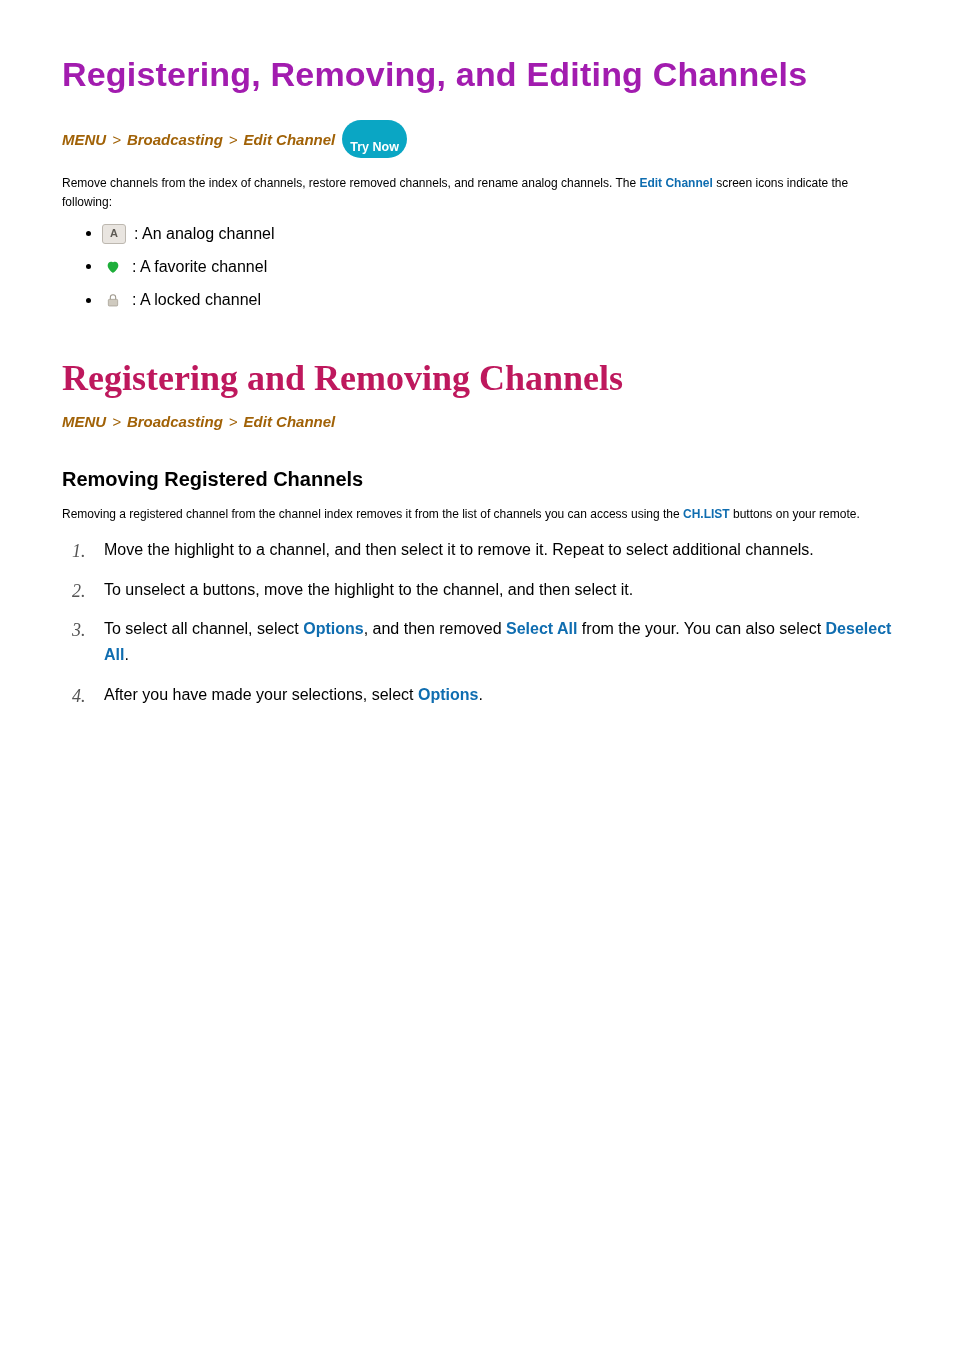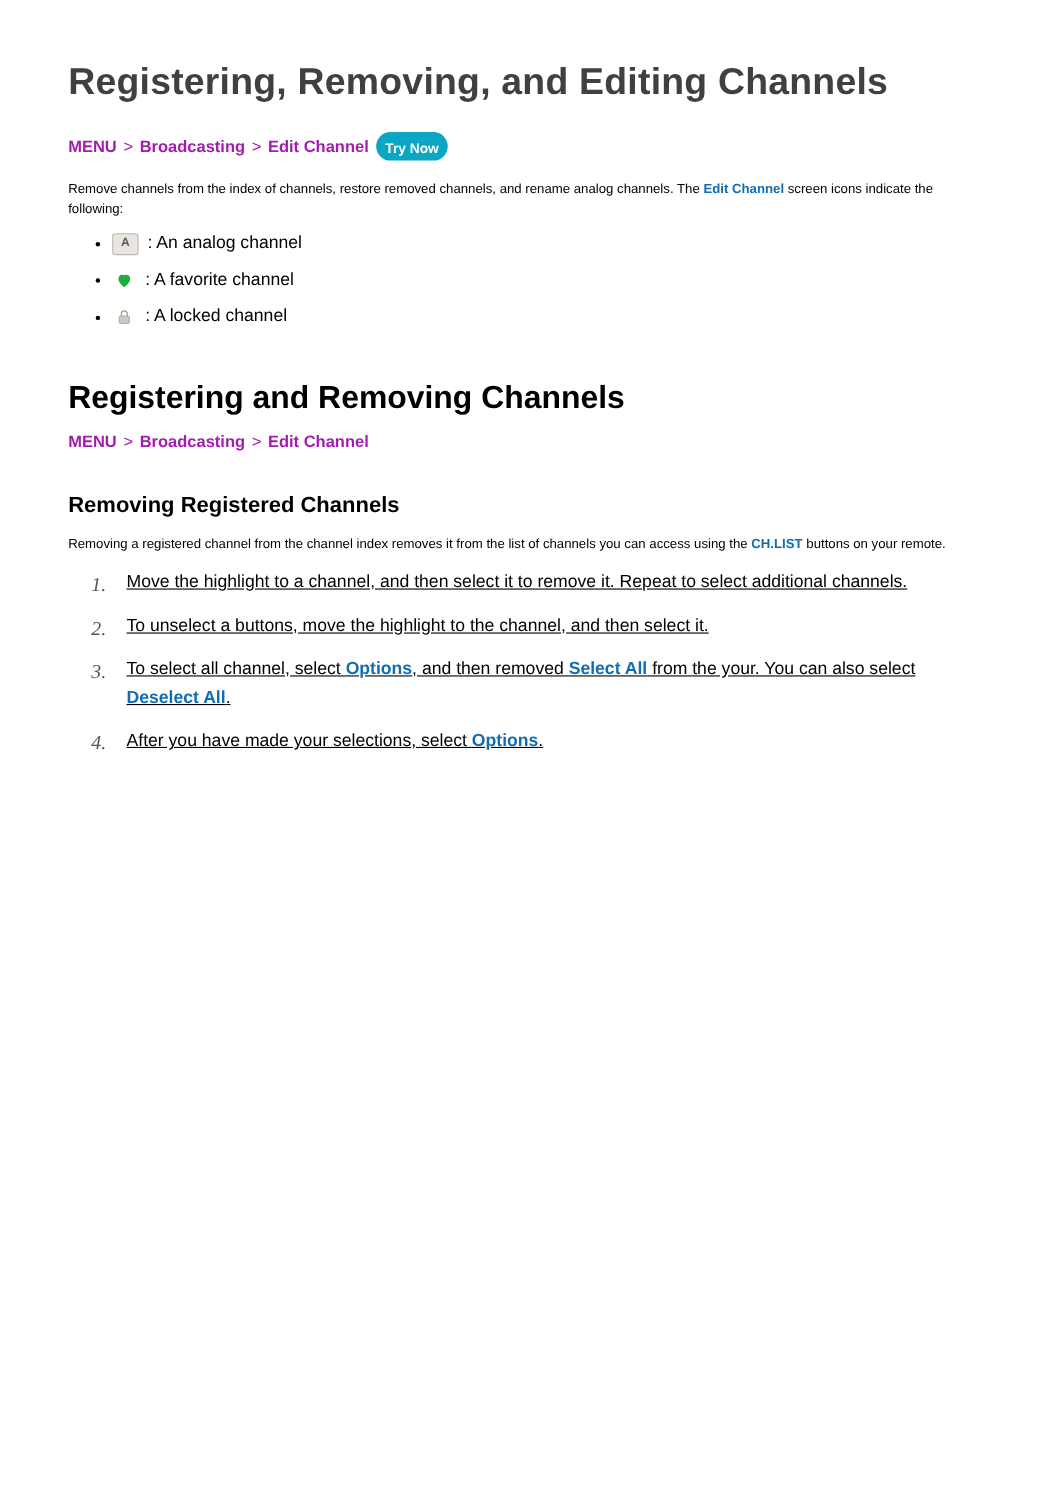--- a/index.html
+++ b/index.html
@@ -8,62 +8,64 @@
     background: #ffffff;
     width: 954px;
   }
   body {
     font-family: Arial, Helvetica, sans-serif;
     color: #000000;
     padding: 55px 62px 0 62px;
     box-sizing: border-box;
   }
   .h1 {
-    color: #404040;
+    color: #a21caf;
     font-size: 34px;
     font-weight: 700;
     margin: 0 0 26px 0;
     letter-spacing: 0.2px;
   }
   .h2 {
-    color: #000000;
-    font-size: 29px;
+    color: #be185d;
+    font-size: 36px;
     font-weight: 700;
     margin: 44px 0 14px 0;
+    font-family: Liberation Serif, serif;
   }
   .h3 {
     color: #000000;
     font-size: 20px;
     font-weight: 700;
     margin: 38px 0 14px 0;
   }
   .breadcrumb {
     font-size: 15px;
     margin-bottom: 16px;
     display: flex;
     align-items: center;
     gap: 6px;
     flex-wrap: wrap;
   }
   .breadcrumb .crumb, .breadcrumb .sep {
-    color: #a21caf;
-    font-weight: 600;
+    color: #a16207;
+    font-weight: 600;
+    font-style: italic;
   }
   .breadcrumb .sep {
     font-weight: 400;
   }
   .pill {
     display: inline-flex;
     align-items: center;
     justify-content: center;
     background: #0aa6c4;
     color: #ffffff;
     border-radius: 999px;
     font-size: 12.5px;
-    padding: 8px 8px 3px 8px;
+    padding: 20px 8px 3px 8px;
     font-weight: 600;
     line-height: 1.2;
     margin-left: 1px;
   }
   .body-para {
     font-size: 12px;
     line-height: 1.55;
     margin: 0 0 10px 0;
   }
   .inside-link {
@@ -110,22 +112,21 @@
     counter-reset: step;
     list-style: none;
     padding-left: 42px;
     margin: 6px 0 0 0;
   }
   ol.steps > li {
     counter-increment: step;
     position: relative;
     font-size: 16px;
     line-height: 1.6;
-    margin: 14px 11px;
-    text-decoration: underline;
+    margin: 14px 0;
   }
   ol.steps > li::before {
     content: counter(step) ".";
     position: absolute;
     left: -32px;
     top: 0;
     font-style: italic;
     font-family: Georgia, "Times New Roman", serif;
     color: #555;
     font-size: 18px;

